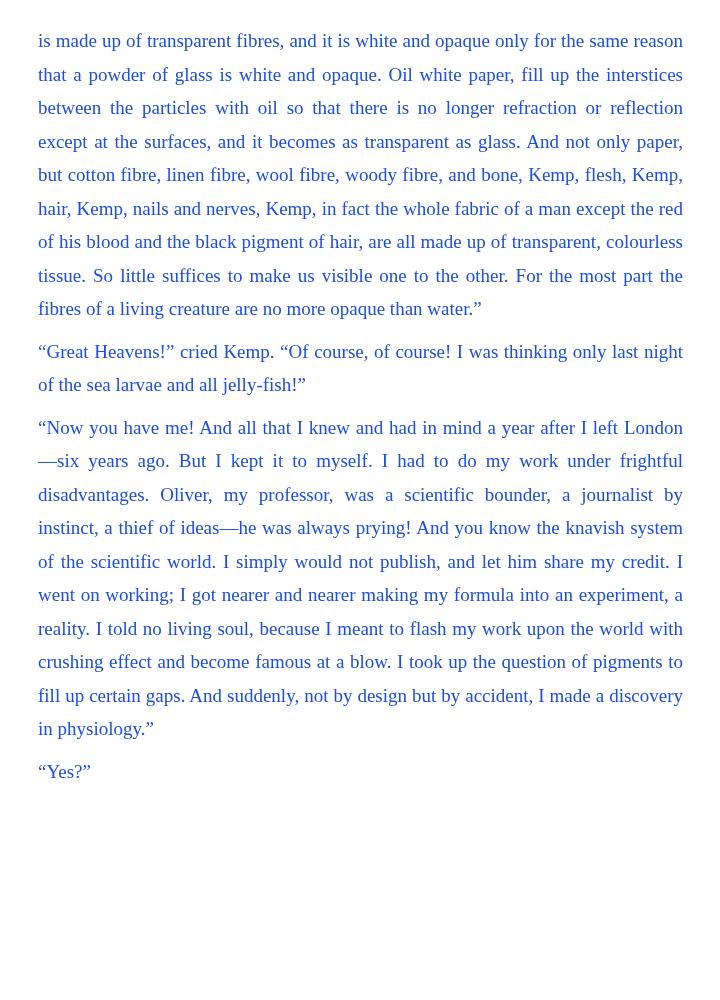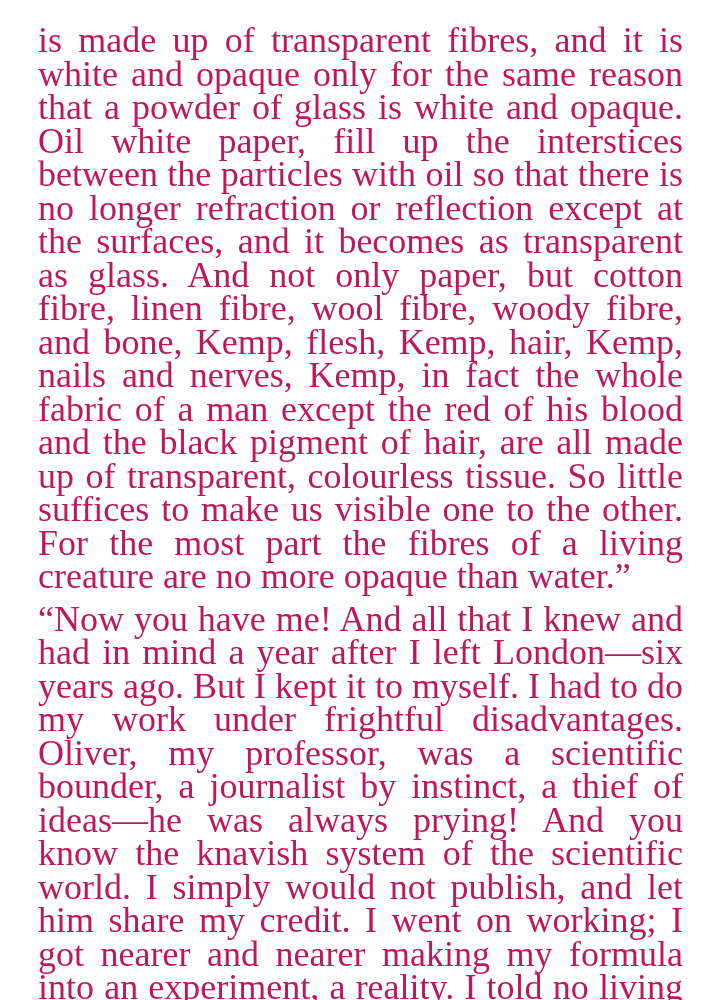--- a/index.html
+++ b/index.html
@@ -15,30 +15,31 @@
   }
   .page {
     box-sizing: border-box;
     width: 720px;
     height: 1000px;
     background: #ffffff;
     padding: 24px 37px 0 38px;
   }
   .page p {
     margin: 0 0 9px 0;
-    font-size: 36px;
+    font-size: 19px;
     line-height: 33.5px;
-    color: #be185d;
+    color: #1d4ed8;
     text-align: justify;
     text-justify: inter-word;
     letter-spacing: 0px;
   }
 </style>
 </head>
 <body>
 
 <div class="page">
   <div>
     <p>is made up of transparent fibres, and it is white and opaque only for the same reason that a powder of glass is white and opaque. Oil white paper, fill up the interstices between the particles with oil so that there is no longer refraction or reflection except at the surfaces, and it becomes as transparent as glass. And not only paper, but cotton fibre, linen fibre, wool fibre, woody fibre, and bone, Kemp, flesh, Kemp, hair, Kemp, nails and nerves, Kemp, in fact the whole fabric of a man except the red of his blood and the black pigment of hair, are all made up of transparent, colourless tissue. So little suffices to make us visible one to the other. For the most part the fibres of a living creature are no more opaque than water.”</p>
+    <p>“Great Heavens!” cried Kemp. “Of course, of course! I was thinking only last night of the sea larvae and all jelly-fish!”</p>
     <p>“Now you have me! And all that I knew and had in mind a year after I left London—six years ago. But I kept it to myself. I had to do my work under frightful disadvantages. Oliver, my professor, was a scientific bounder, a journalist by instinct, a thief of ideas—he was always prying! And you know the knavish system of the scientific world. I simply would not publish, and let him share my credit. I went on working; I got nearer and nearer making my formula into an experiment, a reality. I told no living soul, because I meant to flash my work upon the world with crushing effect and become famous at a blow. I took up the question of pigments to fill up certain gaps. And suddenly, not by design but by accident, I made a discovery in physiology.”</p>
     <p>“Yes?”</p>
   </div>
 </div>
 
 </body></html>

